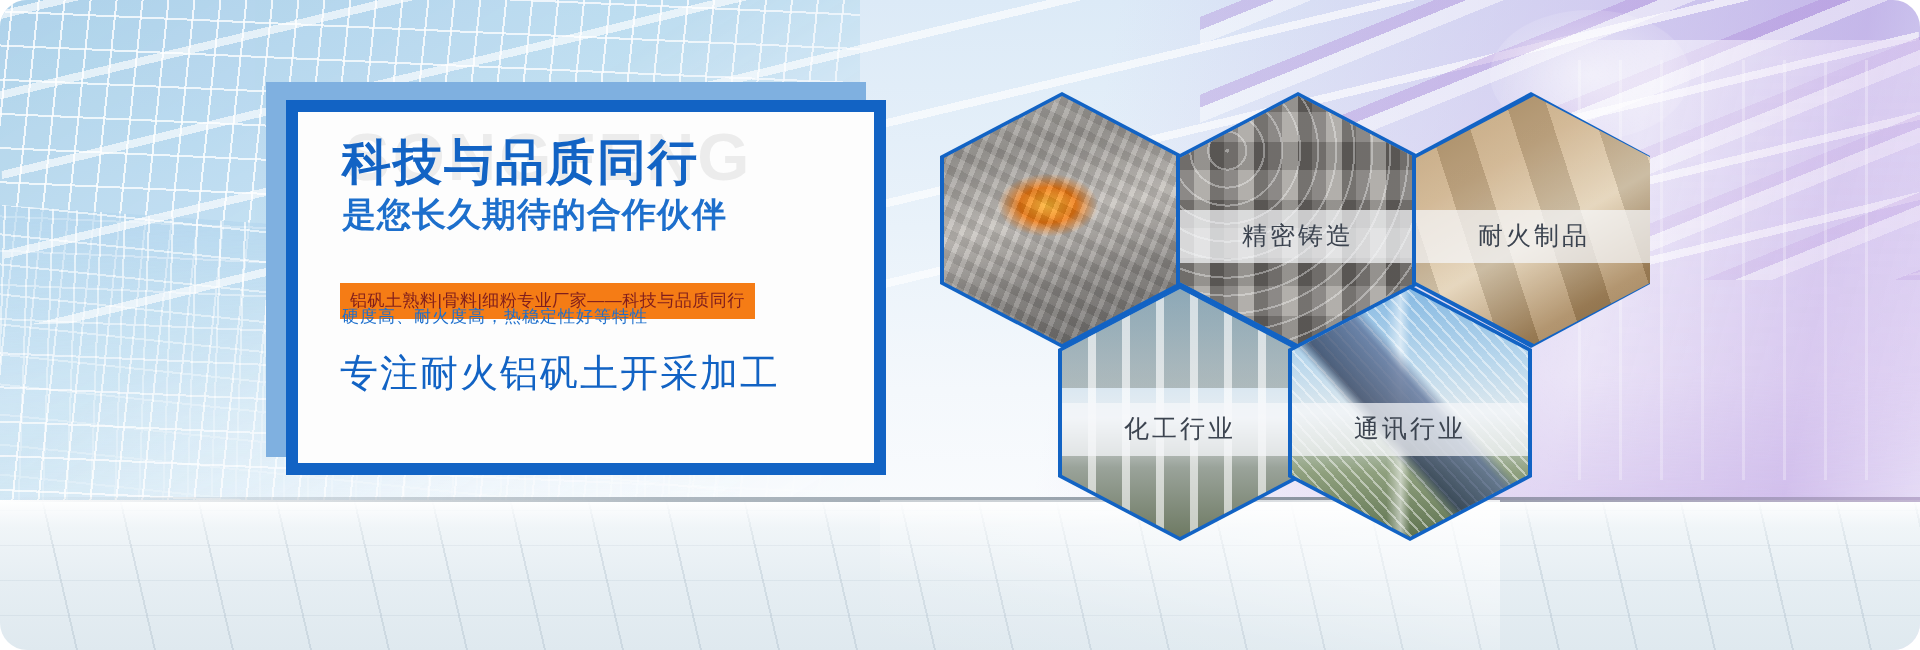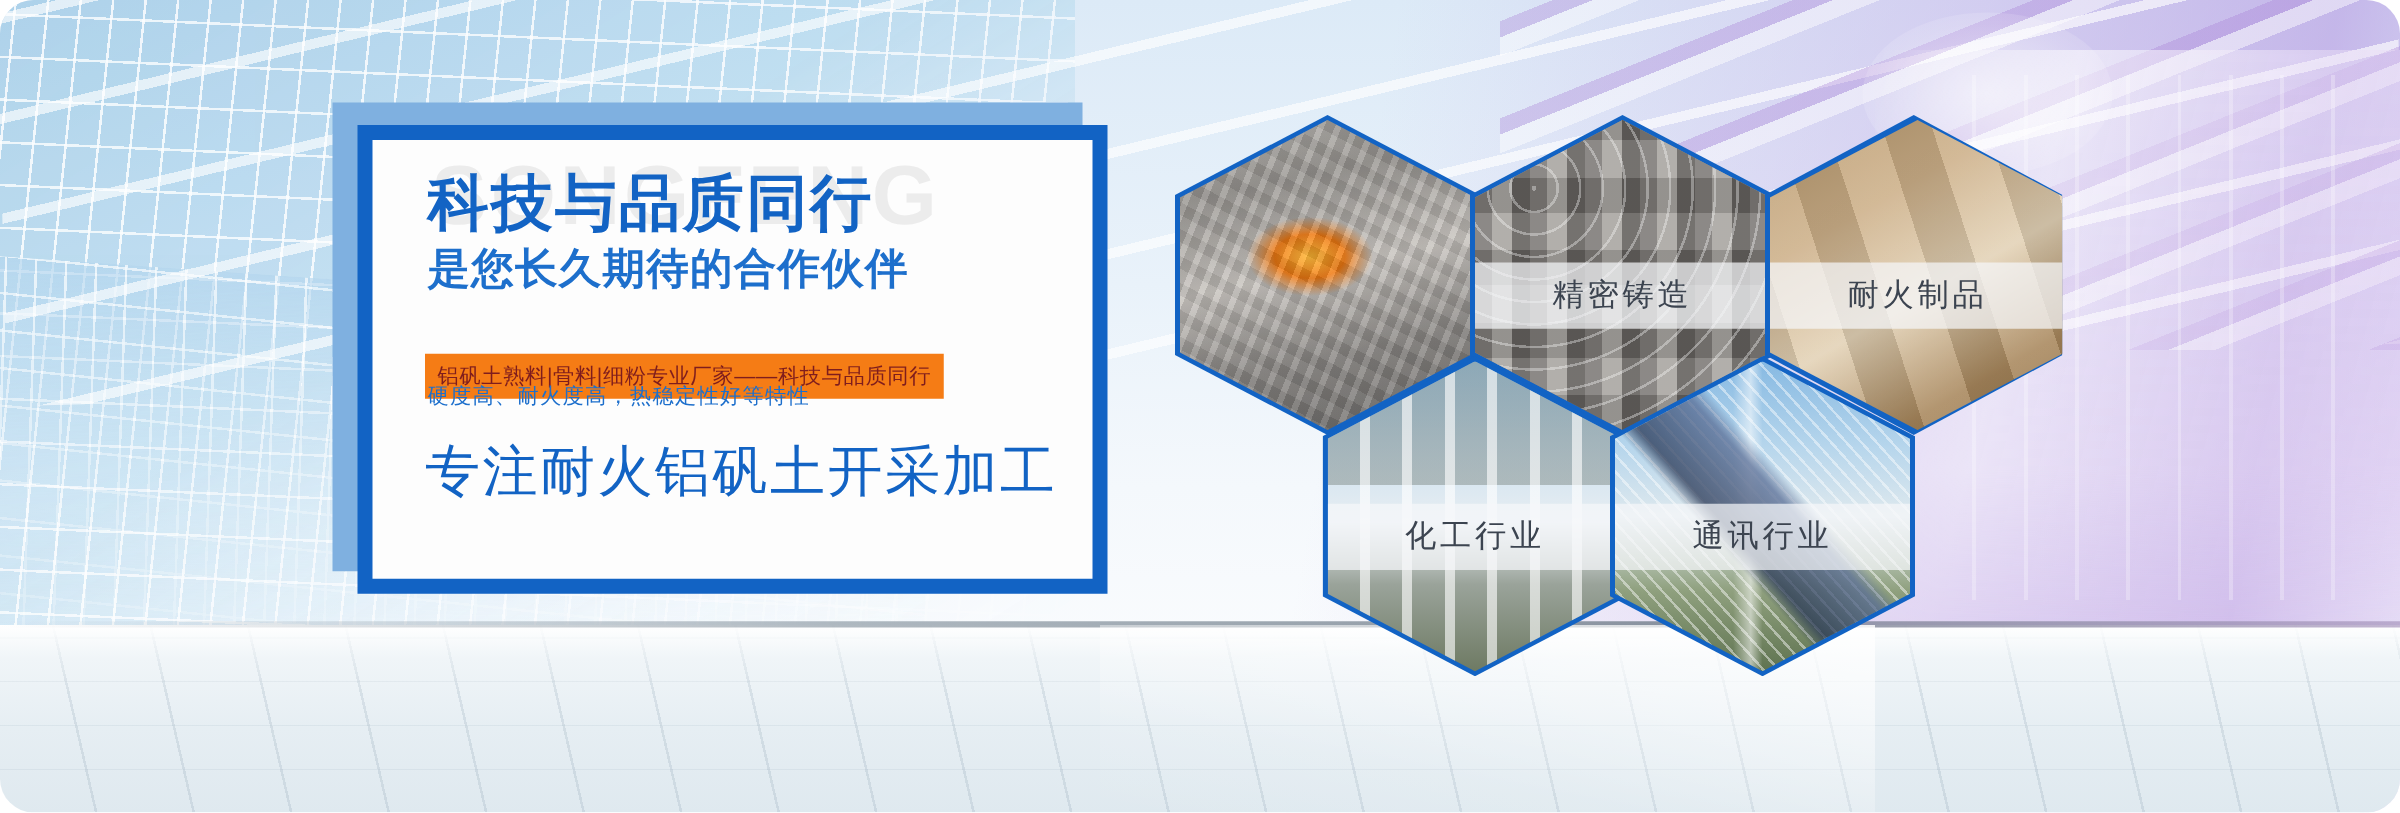--- a/index.html
+++ b/index.html
@@ -139,21 +139,21 @@
     font-size:17px; padding:6px 10px 7px 10px;
     white-space:nowrap; letter-spacing:0.5px;margin-top:30px;
   }
   .feature {
     position:absolute; left:342px; top:305px;
     font-size:17px; color:#1d6fcc; letter-spacing:1px;
     white-space:nowrap;
   }
   .tagline {
     position:absolute; left:340px; top:348px;
-    font-size:44px; color:#1263c4; letter-spacing:2px;
+    font-size:38px; color:#1263c4; letter-spacing:2px;
     white-space:nowrap;
   }
 
   
   .hex {
     position:absolute;
     -webkit-clip-path:polygon(50% 0%, 100% 25%, 100% 75%, 50% 100%, 0% 75%, 0% 25%);
             clip-path:polygon(50% 0%, 100% 25%, 100% 75%, 50% 100%, 0% 75%, 0% 25%);
     overflow:hidden;
   }

